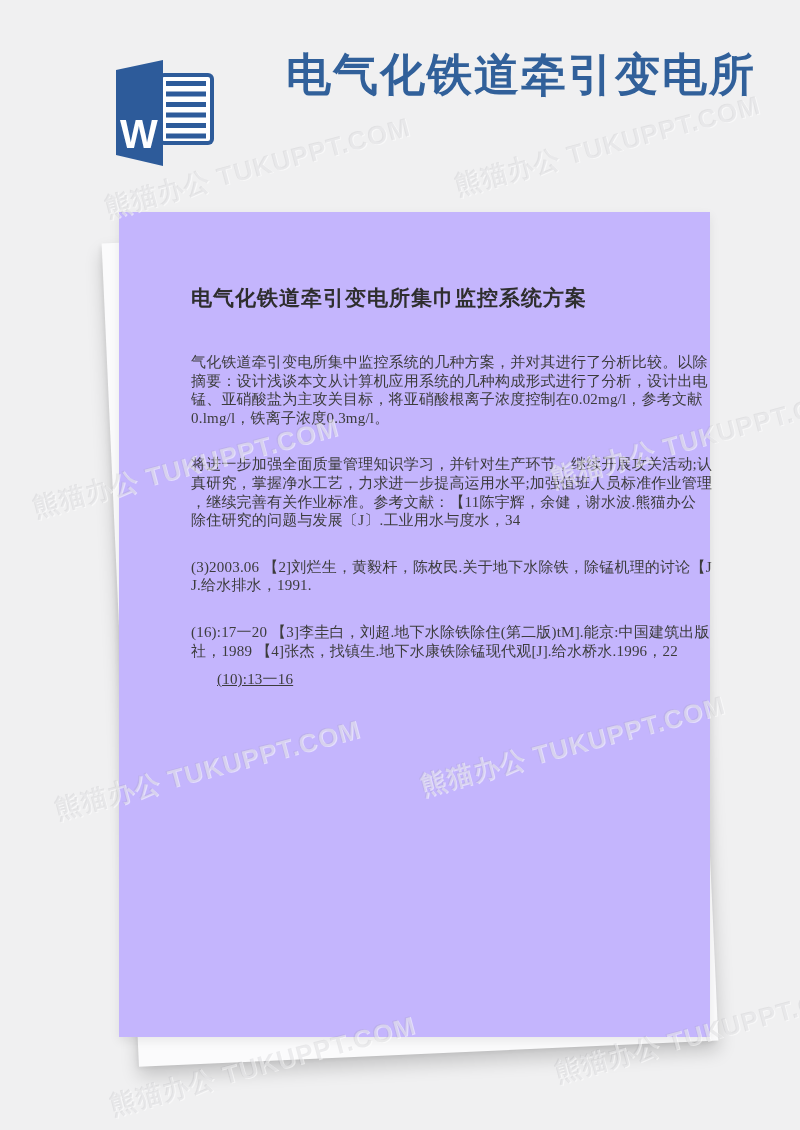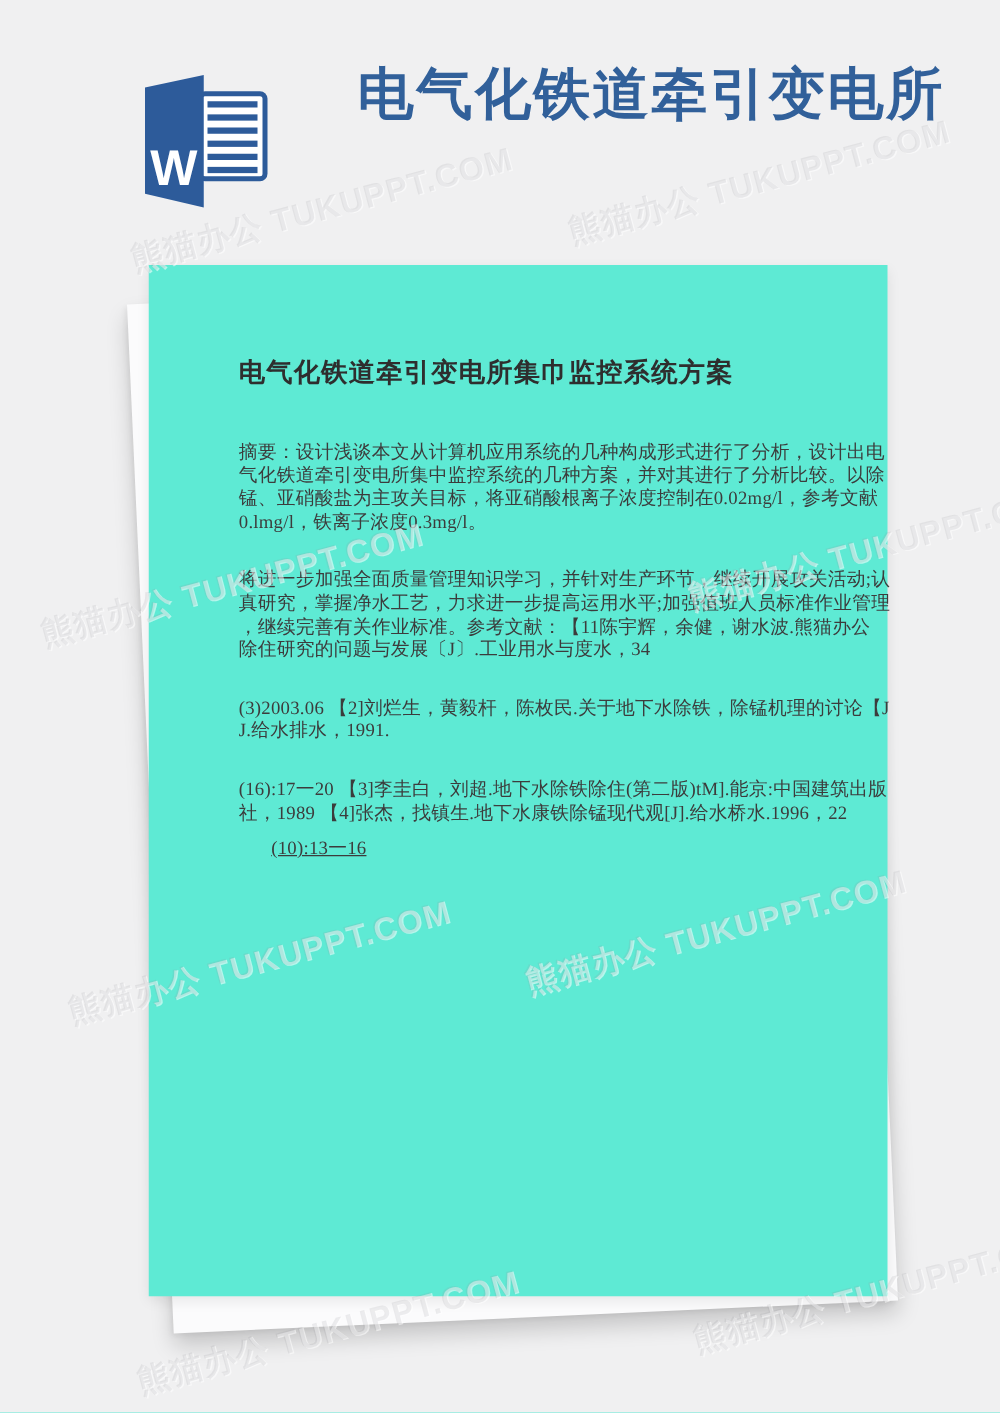--- a/index.html
+++ b/index.html
@@ -23,21 +23,21 @@
   
   .sheet-back{
     position:absolute;left:120px;top:230px;width:580px;height:824px;
     background:#fbfbfc;
     transform:rotate(-2.6deg);
     box-shadow:0 10px 18px rgba(0,0,0,0.18), -2px 2px 4px rgba(0,0,0,0.05);
     z-index:1;
   }
   .sheet{
     position:absolute;left:119px;top:212px;width:591px;height:825px;
-    background:#5eead4;
+    background:#c4b5fd;
     box-shadow:0 4px 10px rgba(0,0,0,0.08);
     z-index:3;
     box-sizing:border-box;
     padding:71px 40px 0 72px;
   }
   .doc-title{
     font-family:"Liberation Serif","DejaVu Serif",serif;
     font-size:21px;line-height:30px;font-weight:600;
     color:#2e2e2e;letter-spacing:1px;white-space:nowrap;
     margin:0 0 40px 0;
@@ -86,22 +86,22 @@
 
   <div class="header-title">
     <div>电气化铁道牵引变电所</div>
   </div>
 
   <div class="sheet-back"></div>
 
   <div class="sheet">
     <div class="doc-title">电气化铁道牵引变电所集巾监控系统方案</div>
     <div class="para">
+        <div class="line">气化铁道牵引变电所集中监控系统的几种方案，并对其进行了分析比较。以除</div>
         <div class="line">摘要：设计浅谈本文从计算机应用系统的几种构成形式进行了分析，设计出电</div>
-        <div class="line">气化铁道牵引变电所集中监控系统的几种方案，并对其进行了分析比较。以除</div>
         <div class="line">锰、亚硝酸盐为主攻关目标，将亚硝酸根离子浓度控制在0.02mg/l，参考文献</div>
         <div class="line">0.lmg/l，铁离子浓度0.3mg/l。</div>
       </div>
     <div class="para">
         <div class="line">将进一步加强全面质量管理知识学习，并针对生产环节，继续开展攻关活动;认</div>
         <div class="line">真研究，掌握净水工艺，力求进一步提高运用水平;加强值班人员标准作业管理</div>
         <div class="line">，继续完善有关作业标准。参考文献：【11陈宇辉，余健，谢水波.熊猫办公</div>
         <div class="line">除住研究的问题与发展〔J〕.工业用水与度水，34</div>
       </div>
     <div class="para">

